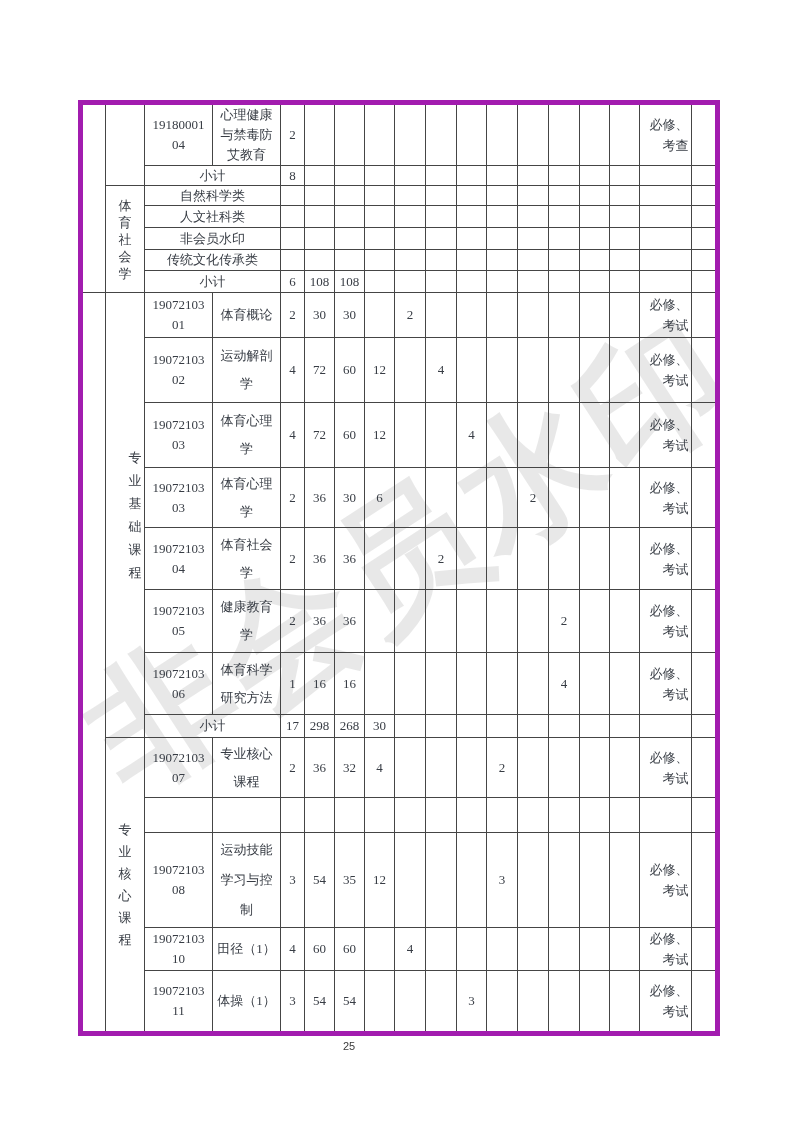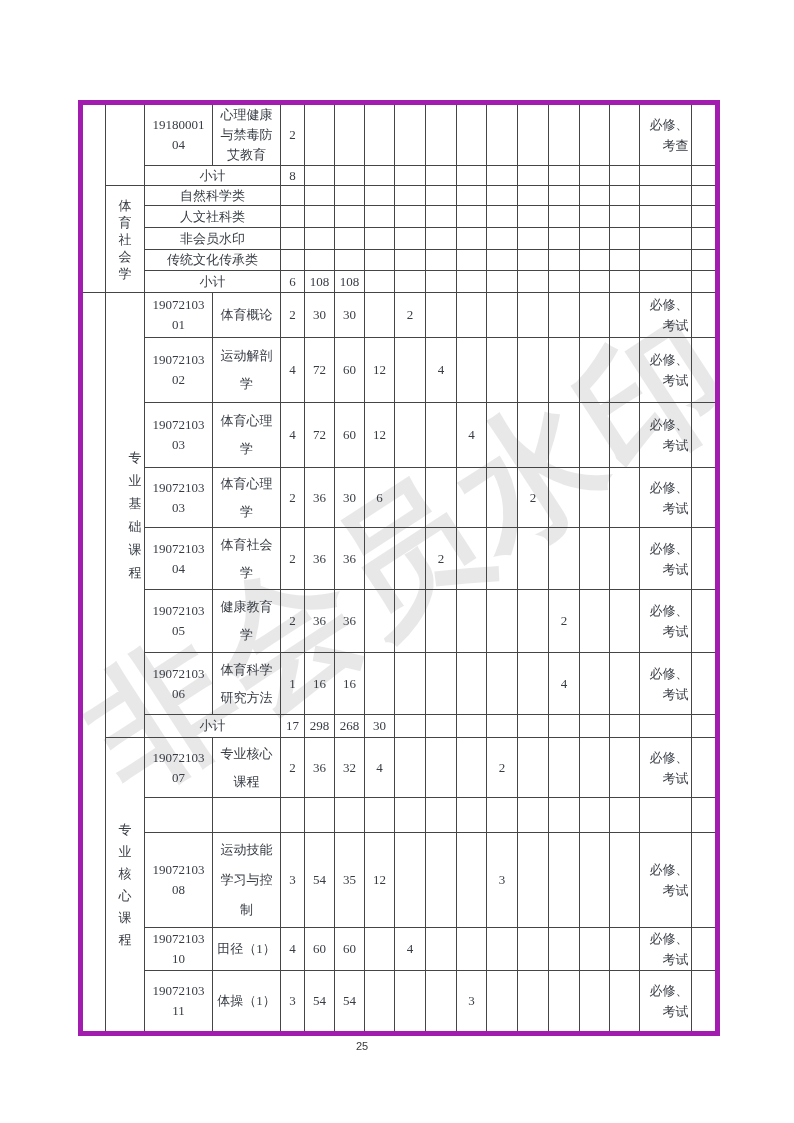--- a/index.html
+++ b/index.html
@@ -30,21 +30,21 @@
   tr.t3 .nm { line-height:30px; }
   .ex  { display:inline-block; width:46px; line-height:21px; vertical-align:middle;text-align:right; }
   .crTop { vertical-align:top; padding-top:5px; }
   .vl span { display:inline-block; width:1.05em; word-break:break-all; vertical-align:middle; }
   .lhA span { line-height:17px; }
   .lhB span { line-height:20px;margin-left:28px; }
   .lhC span { line-height:23px;margin-left:20px; }
   .lhD span { line-height:22px; }
   .sm { font-size:11.5px; }
   .pnum {
-    position:absolute; left:15px; top:1040px; width:694px; text-align:center;
+    position:absolute; left:2px; top:1040px; width:694px; text-align:center;
     font-size:11px; font-family:"Liberation Sans","DejaVu Sans",sans-serif;
     color:#3a3a3a; z-index:1;
   }
 </style>
 </head>
 <body>
 
 <div class="page">
   <div class="wm">非会员水印</div>
 

